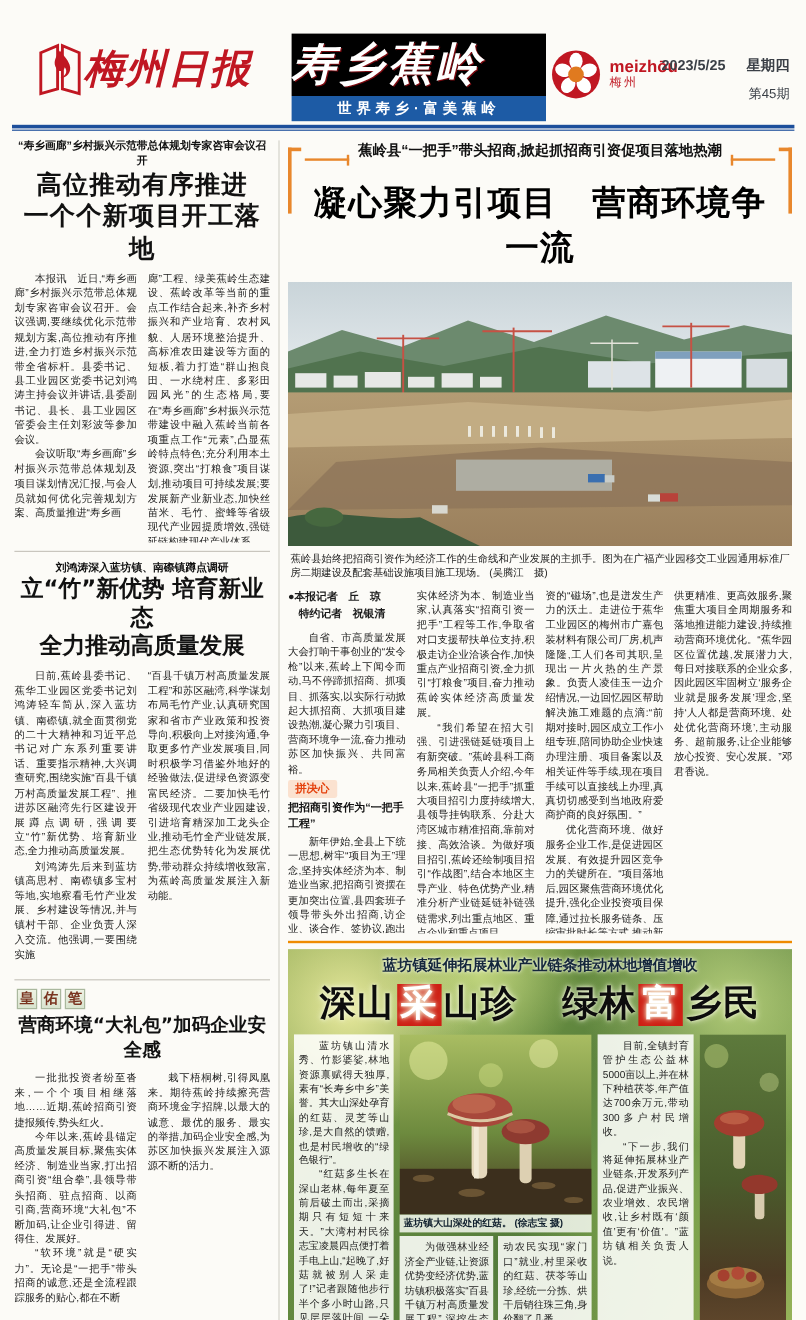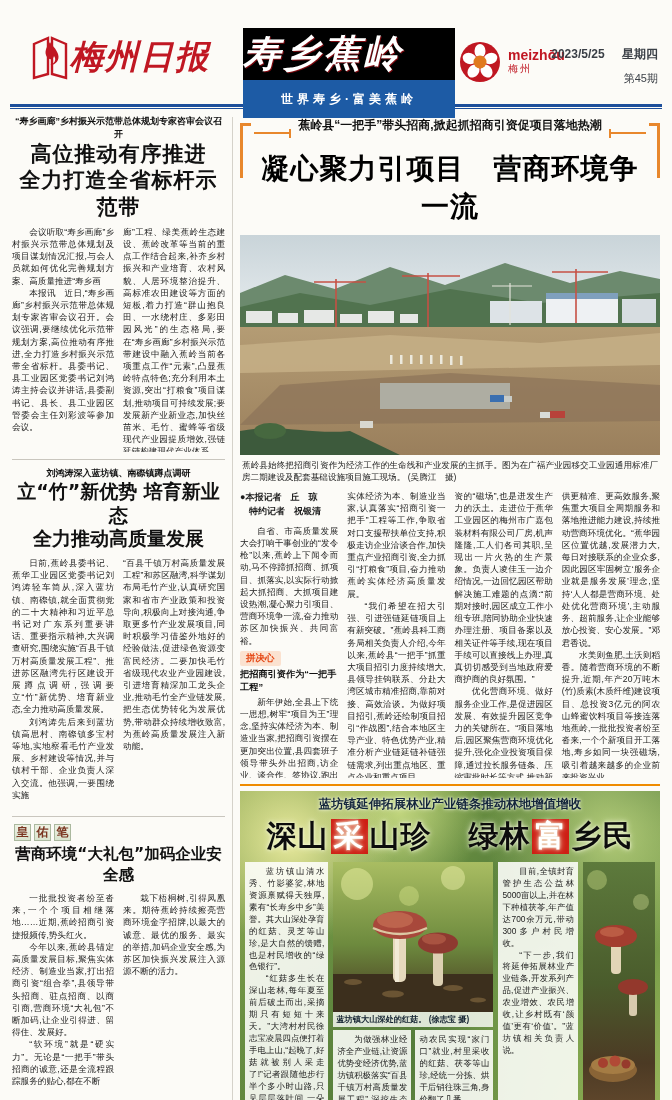--- a/index.html
+++ b/index.html
@@ -6,21 +6,21 @@
   body { font-family:"Liberation Sans", sans-serif; background:#e9e7e2; }
   .page { width:672px; height:1100px; margin:0 auto; background:#fcfbf7; overflow:hidden; position:relative; }
 
   
   .header { height:104px; position:relative; }
   .logo-blk { position:absolute; left:30px; top:34px; display:flex; align-items:center; }
   .paper-name { font-family:"DejaVu Serif", serif; font-style:italic; font-weight:bold; font-size:33px; color:#c01722; letter-spacing:2px; }
   .masthead { position:absolute; left:243px; top:28px; width:212px; }
   .masthead-red { background:#000000; height:52px; display:flex; align-items:center; justify-content:flex-start; }
   .masthead-red span { font-family:"DejaVu Serif", serif; font-style:italic; font-weight:900; font-size:37px; color:#fff; letter-spacing:3px; text-shadow:1px 1px 0 #7d0a10; }
-  .masthead-blue { background:#1d5ba5; height:38px; display:flex; align-items:center; justify-content:center; }
+  .masthead-blue { background:#1d5ba5; height:21px; display:flex; align-items:center; justify-content:center; }
   .masthead-blue span { color:#fff; font-size:12px; font-weight:bold; letter-spacing:4px; }
   .brand-blk { position:absolute; left:458px; top:40px; display:flex; align-items:center; }
   .brand-txt { margin-left:6px; }
   .brand-pinyin { color:#c01722; font-weight:bold; font-size:14px; line-height:14px; }
   .brand-cn { color:#c01722; font-size:10px; letter-spacing:2px; }
   .date-blk { position:absolute; right:14px; top:46px; text-align:right; color:#3a3f46; }
   .date-line { font-size:12px; font-weight:bold; }
   .date-line .wk { margin-left:14px; }
   .issue-line { font-size:11px; margin-top:8px; }
   .head-rule { margin:0 10px; border-top:3px solid #1d4f9b; border-bottom:1px solid #1d4f9b; height:5px; }
@@ -147,25 +147,25 @@
   </div>
   <div class="head-rule"></div>
 
   <div class="content">
 
     <div class="lcol">
 
       <div>
         <div class="kicker-s">“寿乡画廊”乡村振兴示范带总体规划专家咨审会议召开</div>
         <div class="h-l1">高位推动有序推进</div>
-        <div class="h-l1">全力打造全省标杆示范带</div>
+        <div class="h-l1">一个个新项目开工落地</div>
         <div class="body2 art1-body">
           <div class="tcol">
+            <p>本报讯　近日,“寿乡画廊”乡村振兴示范带总体规划专家咨审会议召开。会议强调,要继续优化示范带规划方案,高位推动有序推进,全力打造乡村振兴示范带全省标杆。县委书记、县工业园区党委书记刘鸿涛主持会议并讲话,县委副书记、县长、县工业园区管委会主任刘彩波等参加会议。</p>
             <p>会议听取“寿乡画廊”乡村振兴示范带总体规划及项目谋划情况汇报,与会人员就如何优化完善规划方案、高质量推进“寿乡画</p>
-            <p>本报讯　近日,“寿乡画廊”乡村振兴示范带总体规划专家咨审会议召开。会议强调,要继续优化示范带规划方案,高位推动有序推进,全力打造乡村振兴示范带全省标杆。县委书记、县工业园区党委书记刘鸿涛主持会议并讲话,县委副书记、县长、县工业园区管委会主任刘彩波等参加会议。</p>
           </div>
           <div class="tcol">
             <p class="np">廊”工程、绿美蕉岭生态建设、蕉岭改革等当前的重点工作结合起来,补齐乡村振兴和产业培育、农村风貌、人居环境整治提升、高标准农田建设等方面的短板,着力打造“群山抱良田、一水绕村庄、多彩田园风光”的生态格局,要在“寿乡画廊”乡村振兴示范带建设中融入蕉岭当前各项重点工作“元素”,凸显蕉岭特点特色;充分利用本土资源,突出“打粮食”项目谋划,推动项目可持续发展;要发展新产业新业态,加快丝苗米、毛竹、蜜蜂等省级现代产业园提质增效,强链延链构建现代产业体系。</p>
           </div>
         </div>
       </div>
 
       <hr class="hsep">
 
       <div>
@@ -301,21 +301,20 @@
           <p class="np">实体经济为本、制造业当家,认真落实“招商引资一把手”工程等工作,争取省对口支援帮扶单位支持,积极走访企业洽谈合作,加快重点产业招商引资,全力抓引“打粮食”项目,奋力推动蕉岭实体经济高质量发展。</p>
           <p>“我们希望在招大引强、引进强链延链项目上有新突破。”蕉岭县科工商务局相关负责人介绍,今年以来,蕉岭县“一把手”抓重大项目招引力度持续增大,县领导挂钩联系、分赴大湾区城市精准招商,靠前对接、高效洽谈。为做好项目招引,蕉岭还绘制项目招引“作战图”,结合本地区主导产业、特色优势产业,精准分析产业链延链补链强链需求,列出重点地区、重点企业和重点项目。</p>
 
         </div>
         <div class="tcol">
           <p class="np">资的“磁场”,也是迸发生产力的沃土。走进位于蕉华工业园区的梅州市广嘉包装材料有限公司厂房,机声隆隆,工人们各司其职,呈现出一片火热的生产景象。负责人凌佳玉一边介绍情况,一边回忆园区帮助解决施工难题的点滴:“前期对接时,园区成立工作小组专班,陪同协助企业快速办理注册、项目备案以及相关证件等手续,现在项目手续可以直接线上办理,真真切切感受到当地政府爱商护商的良好氛围。”</p>
           <p>优化营商环境、做好服务企业工作,是促进园区发展、有效提升园区竞争力的关键所在。“项目落地后,园区聚焦营商环境优化提升,强化企业投资项目保障,通过拉长服务链条、压缩审批时长等方式,推动新建企业投资项目开工、预验试产、竣工核验等环节依次联动,助力项目建设跑出‘加速度’、发展按下‘快进键’。”蕉华工业园区招商部干部邓君香告诉记者,作为经济活动的主体,企业对市场的感觉最灵敏,哪里营商环境好,人才就往哪里走,资金就往哪里挪。近年来,蕉岭县紧扣企业需求,提</p>
         </div>
         <div class="tcol">
           <p class="np">供更精准、更高效服务,聚焦重大项目全周期服务和落地推进能力建设,持续推动营商环境优化。“蕉华园区位置优越,发展潜力大,每日对接联系的企业众多,因此园区牢固树立‘服务企业就是服务发展’理念,坚持‘人人都是营商环境、处处优化营商环境’,主动服务、超前服务,让企业能够放心投资、安心发展。”邓君香说。</p>
-          <p>水美则鱼肥,土沃则稻香。随着营商环境的不断提升,近期,年产20万吨木(竹)质素(木质纤维)建设项目、总投资3亿元的阿农山蜂蜜饮料项目等接连落地蕉岭,一批批投资者纷至沓来,一个个新项目开工落地,寿乡如同一块强磁场,吸引着越来越多的企业前来投资兴业。</p>
         </div>
       </div>
 
       <hr class="m-divider">
 
       <div class="feature">
         <div class="f-kicker">蓝坊镇延伸拓展林业产业链条推动林地增值增收</div>
         <div class="f-title">
           <span>深山</span><span class="rbox">采</span><span>山珍</span>
           <span style="display:inline-block;width:14px;"></span>

